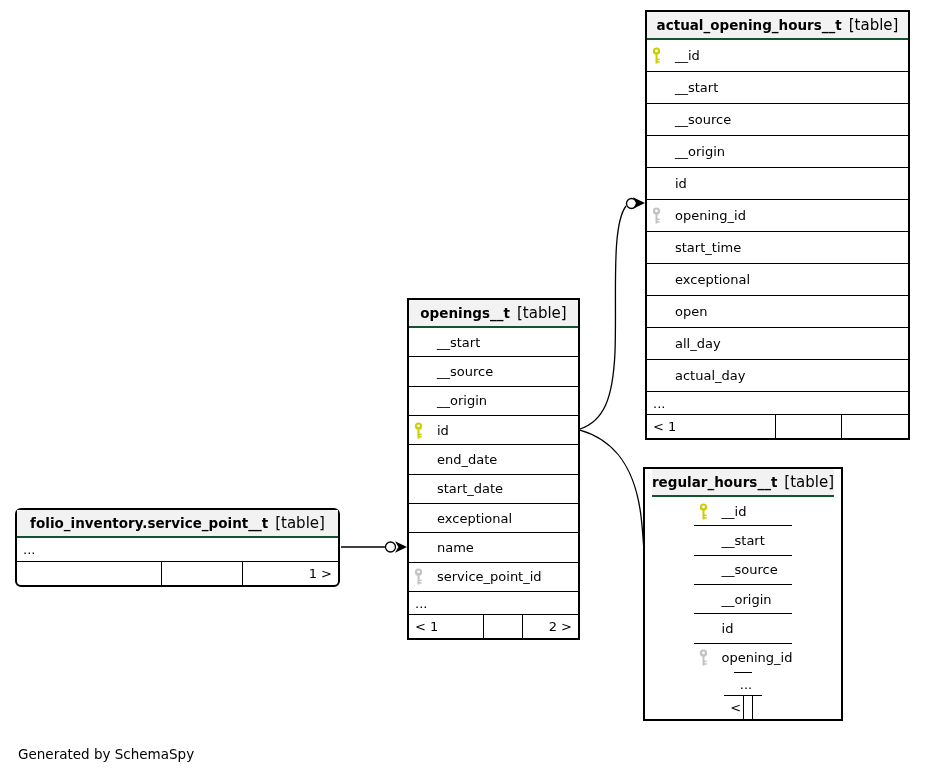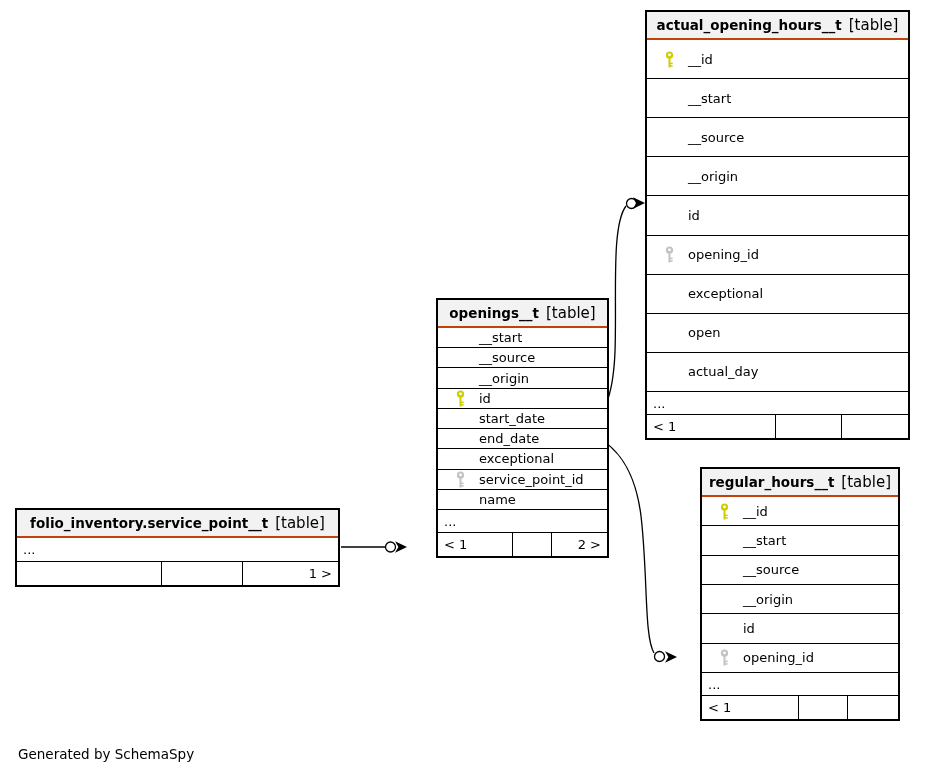--- a/index.html
+++ b/index.html
@@ -7,29 +7,29 @@
     width:925px;height:776px;position:relative;background:#ffffff;
     font-family:"DejaVu Sans","Liberation Sans",sans-serif;color:#000;
     overflow:hidden;
   }
   .table-box{
     position:absolute;box-sizing:border-box;border:2px solid #000;
     display:flex;flex-direction:column;background:#fff;
   }
   .t-header{
     box-sizing:border-box;height:28px;flex:0 0 28px;background:#f2f2f2;
-    border-bottom:2px solid #c2410c;display:flex;align-items:center;justify-content:center;
+    border-bottom:2px solid #14532d;display:flex;align-items:center;justify-content:center;
     gap:7px;white-space:nowrap;overflow:hidden;
   }
   .t-title{font-weight:bold;font-size:13.5px;}
   .t-type{font-size:15px;}
   .t-rows{display:flex;flex-direction:column;flex:1 1 auto;min-height:0;}
   .t-row{
     flex:1 1 0;display:flex;align-items:center;border-top:1px solid #000;
-    font-size:13px;padding-left:17px;box-sizing:border-box;white-space:nowrap;overflow:hidden;
+    font-size:13px;padding-left:4px;box-sizing:border-box;white-space:nowrap;overflow:hidden;
   }
   .t-row:first-child{border-top:none;}
   .key-slot{flex:0 0 24px;display:flex;align-items:center;}
   .key-icon{width:11px;height:17px;display:block;}
   .col-name{font-size:13px;}
   .t-ellipsis{
     flex:0 0 23px;border-top:1px solid #000;display:flex;align-items:center;
     font-size:13px;padding-left:6px;box-sizing:border-box;
   }
   .t-footer{
@@ -67,34 +67,34 @@
     <polygon points="645,203 633,197.3 636.4,203 633,208.7" fill="#000"></polygon>
   </g>
 
   <g>
     <path d="M 580 430 C 608 438, 634 459, 641 516 C 648 576, 644 636, 654 653" fill="none" stroke="#000" stroke-width="1.3"></path>
     <circle cx="659.5" cy="656.5" r="5" fill="#fff" stroke="#000" stroke-width="1.3"></circle>
     <polygon points="677,657 665,651.3 668.4,657 665,662.7" fill="#000"></polygon>
   </g>
 </svg>
 
-<div class="table-box tb-sp" style="left:15px;top:508px;width:325px;height:79px;">
+<div class="table-box tb-sp" style="left:15px;top:508px;width:325px;height:79px;border-radius:6px;">
   <div class="t-header" style="background: rgb(242, 242, 242);">
     <span class="t-title">folio_inventory.service_point__t</span>
     <span class="t-type">[table]</span>
   </div>
   <div class="t-ellipsis" style="flex:1 1 auto;border-top:none;">...</div>
   <div class="t-footer">
     <span class="fc fc-l"></span>
     <span class="fc fc-m"></span>
     <span class="fc fc-r">1 &gt;</span>
   </div>
 </div>
 
-<div class="table-box tb-op" style="left:407px;top:298px;width:173px;height:260px;margin-left:29px;">
+<div class="table-box tb-op" style="left:407px;top:298px;width:173px;height:342px;">
   <div class="t-header" style="background: rgb(242, 242, 242);">
     <span class="t-title">openings__t</span>
     <span class="t-type">[table]</span>
   </div>
   <div class="t-rows">
   <div class="t-row">
     <span class="key-slot">
       <svg class="key-icon" viewBox="0 0 11 17" xmlns="http://www.w3.org/2000/svg" style="visibility: hidden;">
         <circle cx="5.5" cy="4.2" r="3.6" fill="currentColor"></circle>
         <circle cx="5.5" cy="3.8" r="1.4" fill="#ffffff"></circle>
@@ -148,73 +148,73 @@
   <div class="t-row">
     <span class="key-slot">
       <svg class="key-icon" viewBox="0 0 11 17" xmlns="http://www.w3.org/2000/svg" style="visibility: hidden;">
         <circle cx="5.5" cy="4.2" r="3.6" fill="currentColor"></circle>
         <circle cx="5.5" cy="3.8" r="1.4" fill="#ffffff"></circle>
         <rect x="4.5" y="7.2" width="2" height="9.3" fill="currentColor"></rect>
         <rect x="6" y="11.6" width="2.7" height="1.5" fill="currentColor"></rect>
         <rect x="6" y="14.2" width="2.7" height="1.5" fill="currentColor"></rect>
       </svg>
     </span>
+    <span class="col-name">end_date</span>
+  </div>
+
+  <div class="t-row">
+    <span class="key-slot">
+      <svg class="key-icon" viewBox="0 0 11 17" xmlns="http://www.w3.org/2000/svg" style="visibility: hidden;">
+        <circle cx="5.5" cy="4.2" r="3.6" fill="currentColor"></circle>
+        <circle cx="5.5" cy="3.8" r="1.4" fill="#ffffff"></circle>
+        <rect x="4.5" y="7.2" width="2" height="9.3" fill="currentColor"></rect>
+        <rect x="6" y="11.6" width="2.7" height="1.5" fill="currentColor"></rect>
+        <rect x="6" y="14.2" width="2.7" height="1.5" fill="currentColor"></rect>
+      </svg>
+    </span>
     <span class="col-name">start_date</span>
   </div>
 
   <div class="t-row">
     <span class="key-slot">
       <svg class="key-icon" viewBox="0 0 11 17" xmlns="http://www.w3.org/2000/svg" style="visibility: hidden;">
         <circle cx="5.5" cy="4.2" r="3.6" fill="currentColor"></circle>
         <circle cx="5.5" cy="3.8" r="1.4" fill="#ffffff"></circle>
         <rect x="4.5" y="7.2" width="2" height="9.3" fill="currentColor"></rect>
         <rect x="6" y="11.6" width="2.7" height="1.5" fill="currentColor"></rect>
         <rect x="6" y="14.2" width="2.7" height="1.5" fill="currentColor"></rect>
       </svg>
     </span>
-    <span class="col-name">end_date</span>
-  </div>
-
-  <div class="t-row">
-    <span class="key-slot">
-      <svg class="key-icon" viewBox="0 0 11 17" xmlns="http://www.w3.org/2000/svg" style="visibility: hidden;">
-        <circle cx="5.5" cy="4.2" r="3.6" fill="currentColor"></circle>
-        <circle cx="5.5" cy="3.8" r="1.4" fill="#ffffff"></circle>
-        <rect x="4.5" y="7.2" width="2" height="9.3" fill="currentColor"></rect>
-        <rect x="6" y="11.6" width="2.7" height="1.5" fill="currentColor"></rect>
-        <rect x="6" y="14.2" width="2.7" height="1.5" fill="currentColor"></rect>
-      </svg>
-    </span>
     <span class="col-name">exceptional</span>
   </div>
 
   <div class="t-row">
     <span class="key-slot">
+      <svg class="key-icon" viewBox="0 0 11 17" xmlns="http://www.w3.org/2000/svg" style="visibility: hidden;">
+        <circle cx="5.5" cy="4.2" r="3.6" fill="currentColor"></circle>
+        <circle cx="5.5" cy="3.8" r="1.4" fill="#ffffff"></circle>
+        <rect x="4.5" y="7.2" width="2" height="9.3" fill="currentColor"></rect>
+        <rect x="6" y="11.6" width="2.7" height="1.5" fill="currentColor"></rect>
+        <rect x="6" y="14.2" width="2.7" height="1.5" fill="currentColor"></rect>
+      </svg>
+    </span>
+    <span class="col-name">name</span>
+  </div>
+
+  <div class="t-row">
+    <span class="key-slot">
       <svg class="key-icon" viewBox="0 0 11 17" xmlns="http://www.w3.org/2000/svg" style="color: rgb(195, 195, 195);">
         <circle cx="5.5" cy="4.2" r="3.6" fill="currentColor"></circle>
         <circle cx="5.5" cy="3.8" r="1.4" fill="#ffffff"></circle>
         <rect x="4.5" y="7.2" width="2" height="9.3" fill="currentColor"></rect>
         <rect x="6" y="11.6" width="2.7" height="1.5" fill="currentColor"></rect>
         <rect x="6" y="14.2" width="2.7" height="1.5" fill="currentColor"></rect>
       </svg>
     </span>
     <span class="col-name">service_point_id</span>
-  </div>
-
-  <div class="t-row">
-    <span class="key-slot">
-      <svg class="key-icon" viewBox="0 0 11 17" xmlns="http://www.w3.org/2000/svg" style="visibility: hidden;">
-        <circle cx="5.5" cy="4.2" r="3.6" fill="currentColor"></circle>
-        <circle cx="5.5" cy="3.8" r="1.4" fill="#ffffff"></circle>
-        <rect x="4.5" y="7.2" width="2" height="9.3" fill="currentColor"></rect>
-        <rect x="6" y="11.6" width="2.7" height="1.5" fill="currentColor"></rect>
-        <rect x="6" y="14.2" width="2.7" height="1.5" fill="currentColor"></rect>
-      </svg>
-    </span>
-    <span class="col-name">name</span>
   </div>
 </div>
   <div class="t-ellipsis">...</div>
   <div class="t-footer">
     <span class="fc fc-l">&lt; 1</span>
     <span class="fc fc-m"></span>
     <span class="fc fc-r">2 &gt;</span>
   </div>
 </div>
 
@@ -295,20 +295,32 @@
         <circle cx="5.5" cy="4.2" r="3.6" fill="currentColor"></circle>
         <circle cx="5.5" cy="3.8" r="1.4" fill="#ffffff"></circle>
         <rect x="4.5" y="7.2" width="2" height="9.3" fill="currentColor"></rect>
         <rect x="6" y="11.6" width="2.7" height="1.5" fill="currentColor"></rect>
         <rect x="6" y="14.2" width="2.7" height="1.5" fill="currentColor"></rect>
       </svg>
     </span>
     <span class="col-name">opening_id</span>
   </div>
 
+  <div class="t-row">
+    <span class="key-slot">
+      <svg class="key-icon" viewBox="0 0 11 17" xmlns="http://www.w3.org/2000/svg" style="visibility: hidden;">
+        <circle cx="5.5" cy="4.2" r="3.6" fill="currentColor"></circle>
+        <circle cx="5.5" cy="3.8" r="1.4" fill="#ffffff"></circle>
+        <rect x="4.5" y="7.2" width="2" height="9.3" fill="currentColor"></rect>
+        <rect x="6" y="11.6" width="2.7" height="1.5" fill="currentColor"></rect>
+        <rect x="6" y="14.2" width="2.7" height="1.5" fill="currentColor"></rect>
+      </svg>
+    </span>
+    <span class="col-name">start_time</span>
+  </div>
 
   <div class="t-row">
     <span class="key-slot">
       <svg class="key-icon" viewBox="0 0 11 17" xmlns="http://www.w3.org/2000/svg" style="visibility: hidden;">
         <circle cx="5.5" cy="4.2" r="3.6" fill="currentColor"></circle>
         <circle cx="5.5" cy="3.8" r="1.4" fill="#ffffff"></circle>
         <rect x="4.5" y="7.2" width="2" height="9.3" fill="currentColor"></rect>
         <rect x="6" y="11.6" width="2.7" height="1.5" fill="currentColor"></rect>
         <rect x="6" y="14.2" width="2.7" height="1.5" fill="currentColor"></rect>
       </svg>
@@ -322,20 +334,32 @@
         <circle cx="5.5" cy="4.2" r="3.6" fill="currentColor"></circle>
         <circle cx="5.5" cy="3.8" r="1.4" fill="#ffffff"></circle>
         <rect x="4.5" y="7.2" width="2" height="9.3" fill="currentColor"></rect>
         <rect x="6" y="11.6" width="2.7" height="1.5" fill="currentColor"></rect>
         <rect x="6" y="14.2" width="2.7" height="1.5" fill="currentColor"></rect>
       </svg>
     </span>
     <span class="col-name">open</span>
   </div>
 
+  <div class="t-row">
+    <span class="key-slot">
+      <svg class="key-icon" viewBox="0 0 11 17" xmlns="http://www.w3.org/2000/svg" style="visibility: hidden;">
+        <circle cx="5.5" cy="4.2" r="3.6" fill="currentColor"></circle>
+        <circle cx="5.5" cy="3.8" r="1.4" fill="#ffffff"></circle>
+        <rect x="4.5" y="7.2" width="2" height="9.3" fill="currentColor"></rect>
+        <rect x="6" y="11.6" width="2.7" height="1.5" fill="currentColor"></rect>
+        <rect x="6" y="14.2" width="2.7" height="1.5" fill="currentColor"></rect>
+      </svg>
+    </span>
+    <span class="col-name">all_day</span>
+  </div>
 
 
   <div class="t-row">
     <span class="key-slot">
       <svg class="key-icon" viewBox="0 0 11 17" xmlns="http://www.w3.org/2000/svg" style="visibility: hidden;">
         <circle cx="5.5" cy="4.2" r="3.6" fill="currentColor"></circle>
         <circle cx="5.5" cy="3.8" r="1.4" fill="#ffffff"></circle>
         <rect x="4.5" y="7.2" width="2" height="9.3" fill="currentColor"></rect>
         <rect x="6" y="11.6" width="2.7" height="1.5" fill="currentColor"></rect>
         <rect x="6" y="14.2" width="2.7" height="1.5" fill="currentColor"></rect>
@@ -345,21 +369,21 @@
   </div>
 </div>
   <div class="t-ellipsis">...</div>
   <div class="t-footer">
     <span class="fc fc-l">&lt; 1</span>
     <span class="fc fc-m"></span>
     <span class="fc fc-r"></span>
   </div>
 </div>
 
-<div class="table-box tb-rh" style="left:700px;top:467px;width:200px;height:254px;">
+<div class="table-box tb-rh" style="left:643px;top:467px;width:200px;height:254px;align-items:center;">
   <div class="t-header" style="background: rgb(242, 242, 242);">
     <span class="t-title">regular_hours__t</span>
     <span class="t-type">[table]</span>
   </div>
   <div class="t-rows">
   <div class="t-row">
     <span class="key-slot">
       <svg class="key-icon" viewBox="0 0 11 17" xmlns="http://www.w3.org/2000/svg" style="color: rgb(205, 205, 0);">
         <circle cx="5.5" cy="4.2" r="3.6" fill="currentColor"></circle>
         <circle cx="5.5" cy="3.8" r="1.4" fill="#ffffff"></circle>

